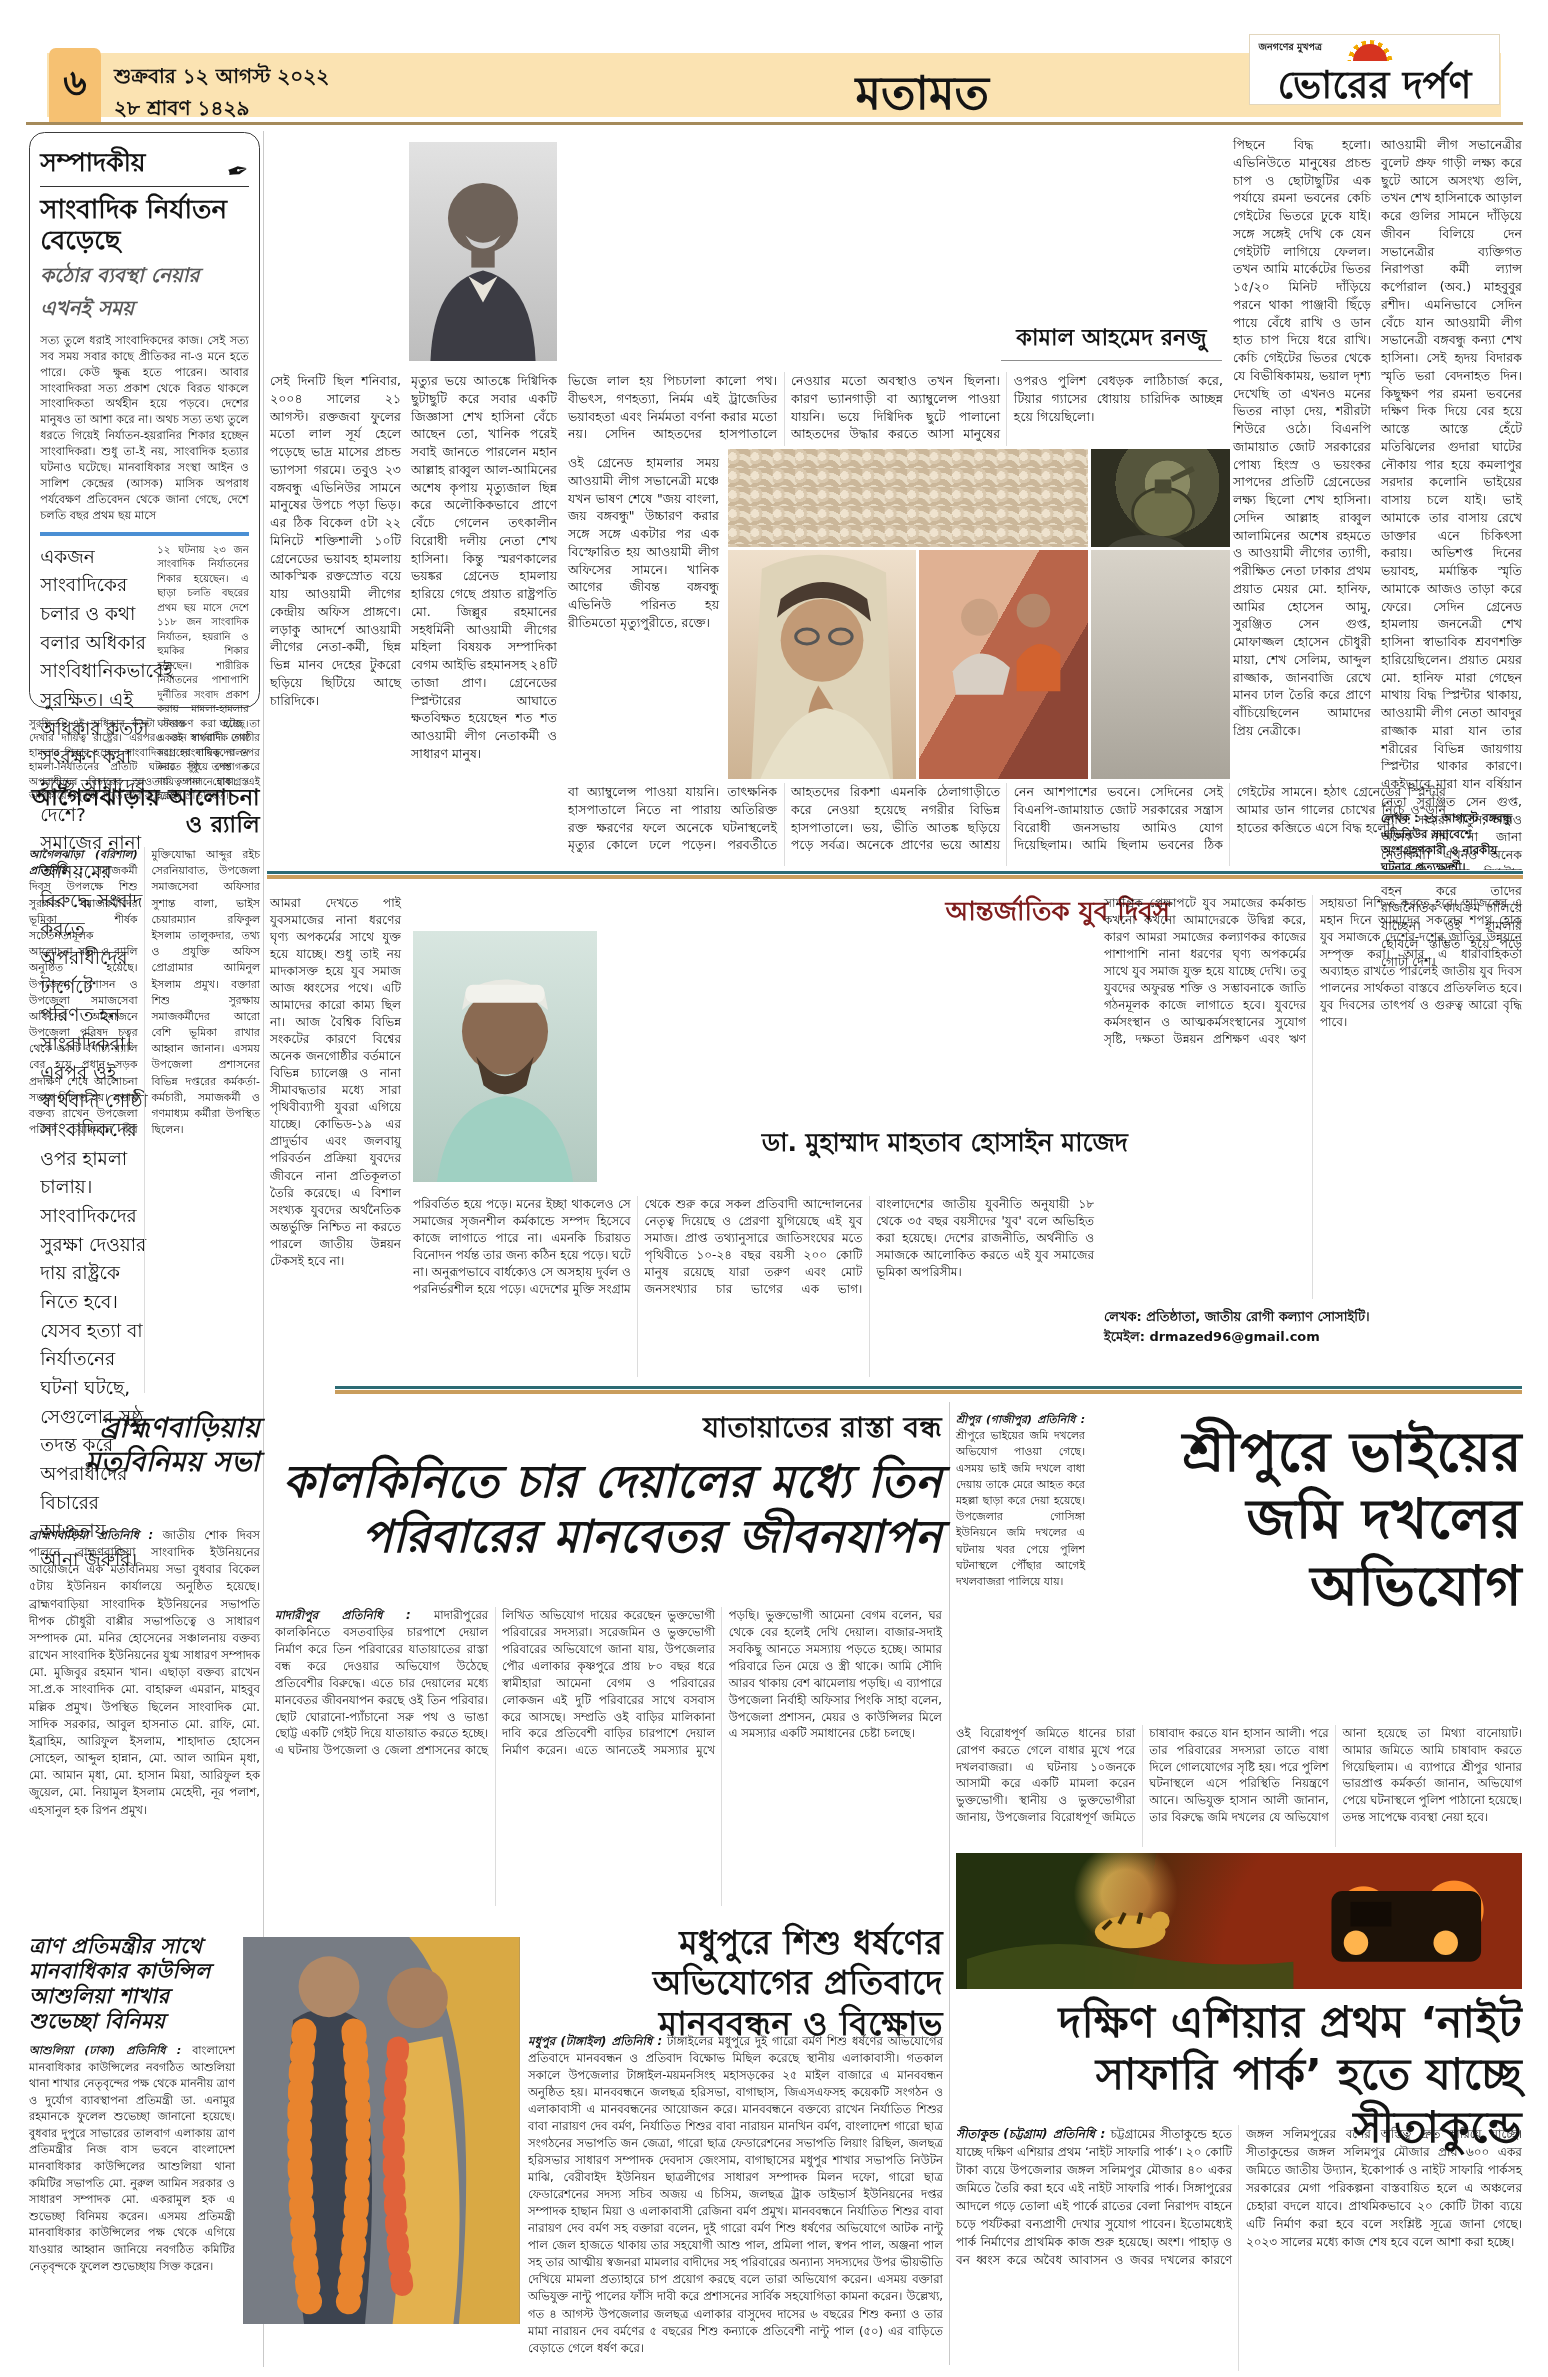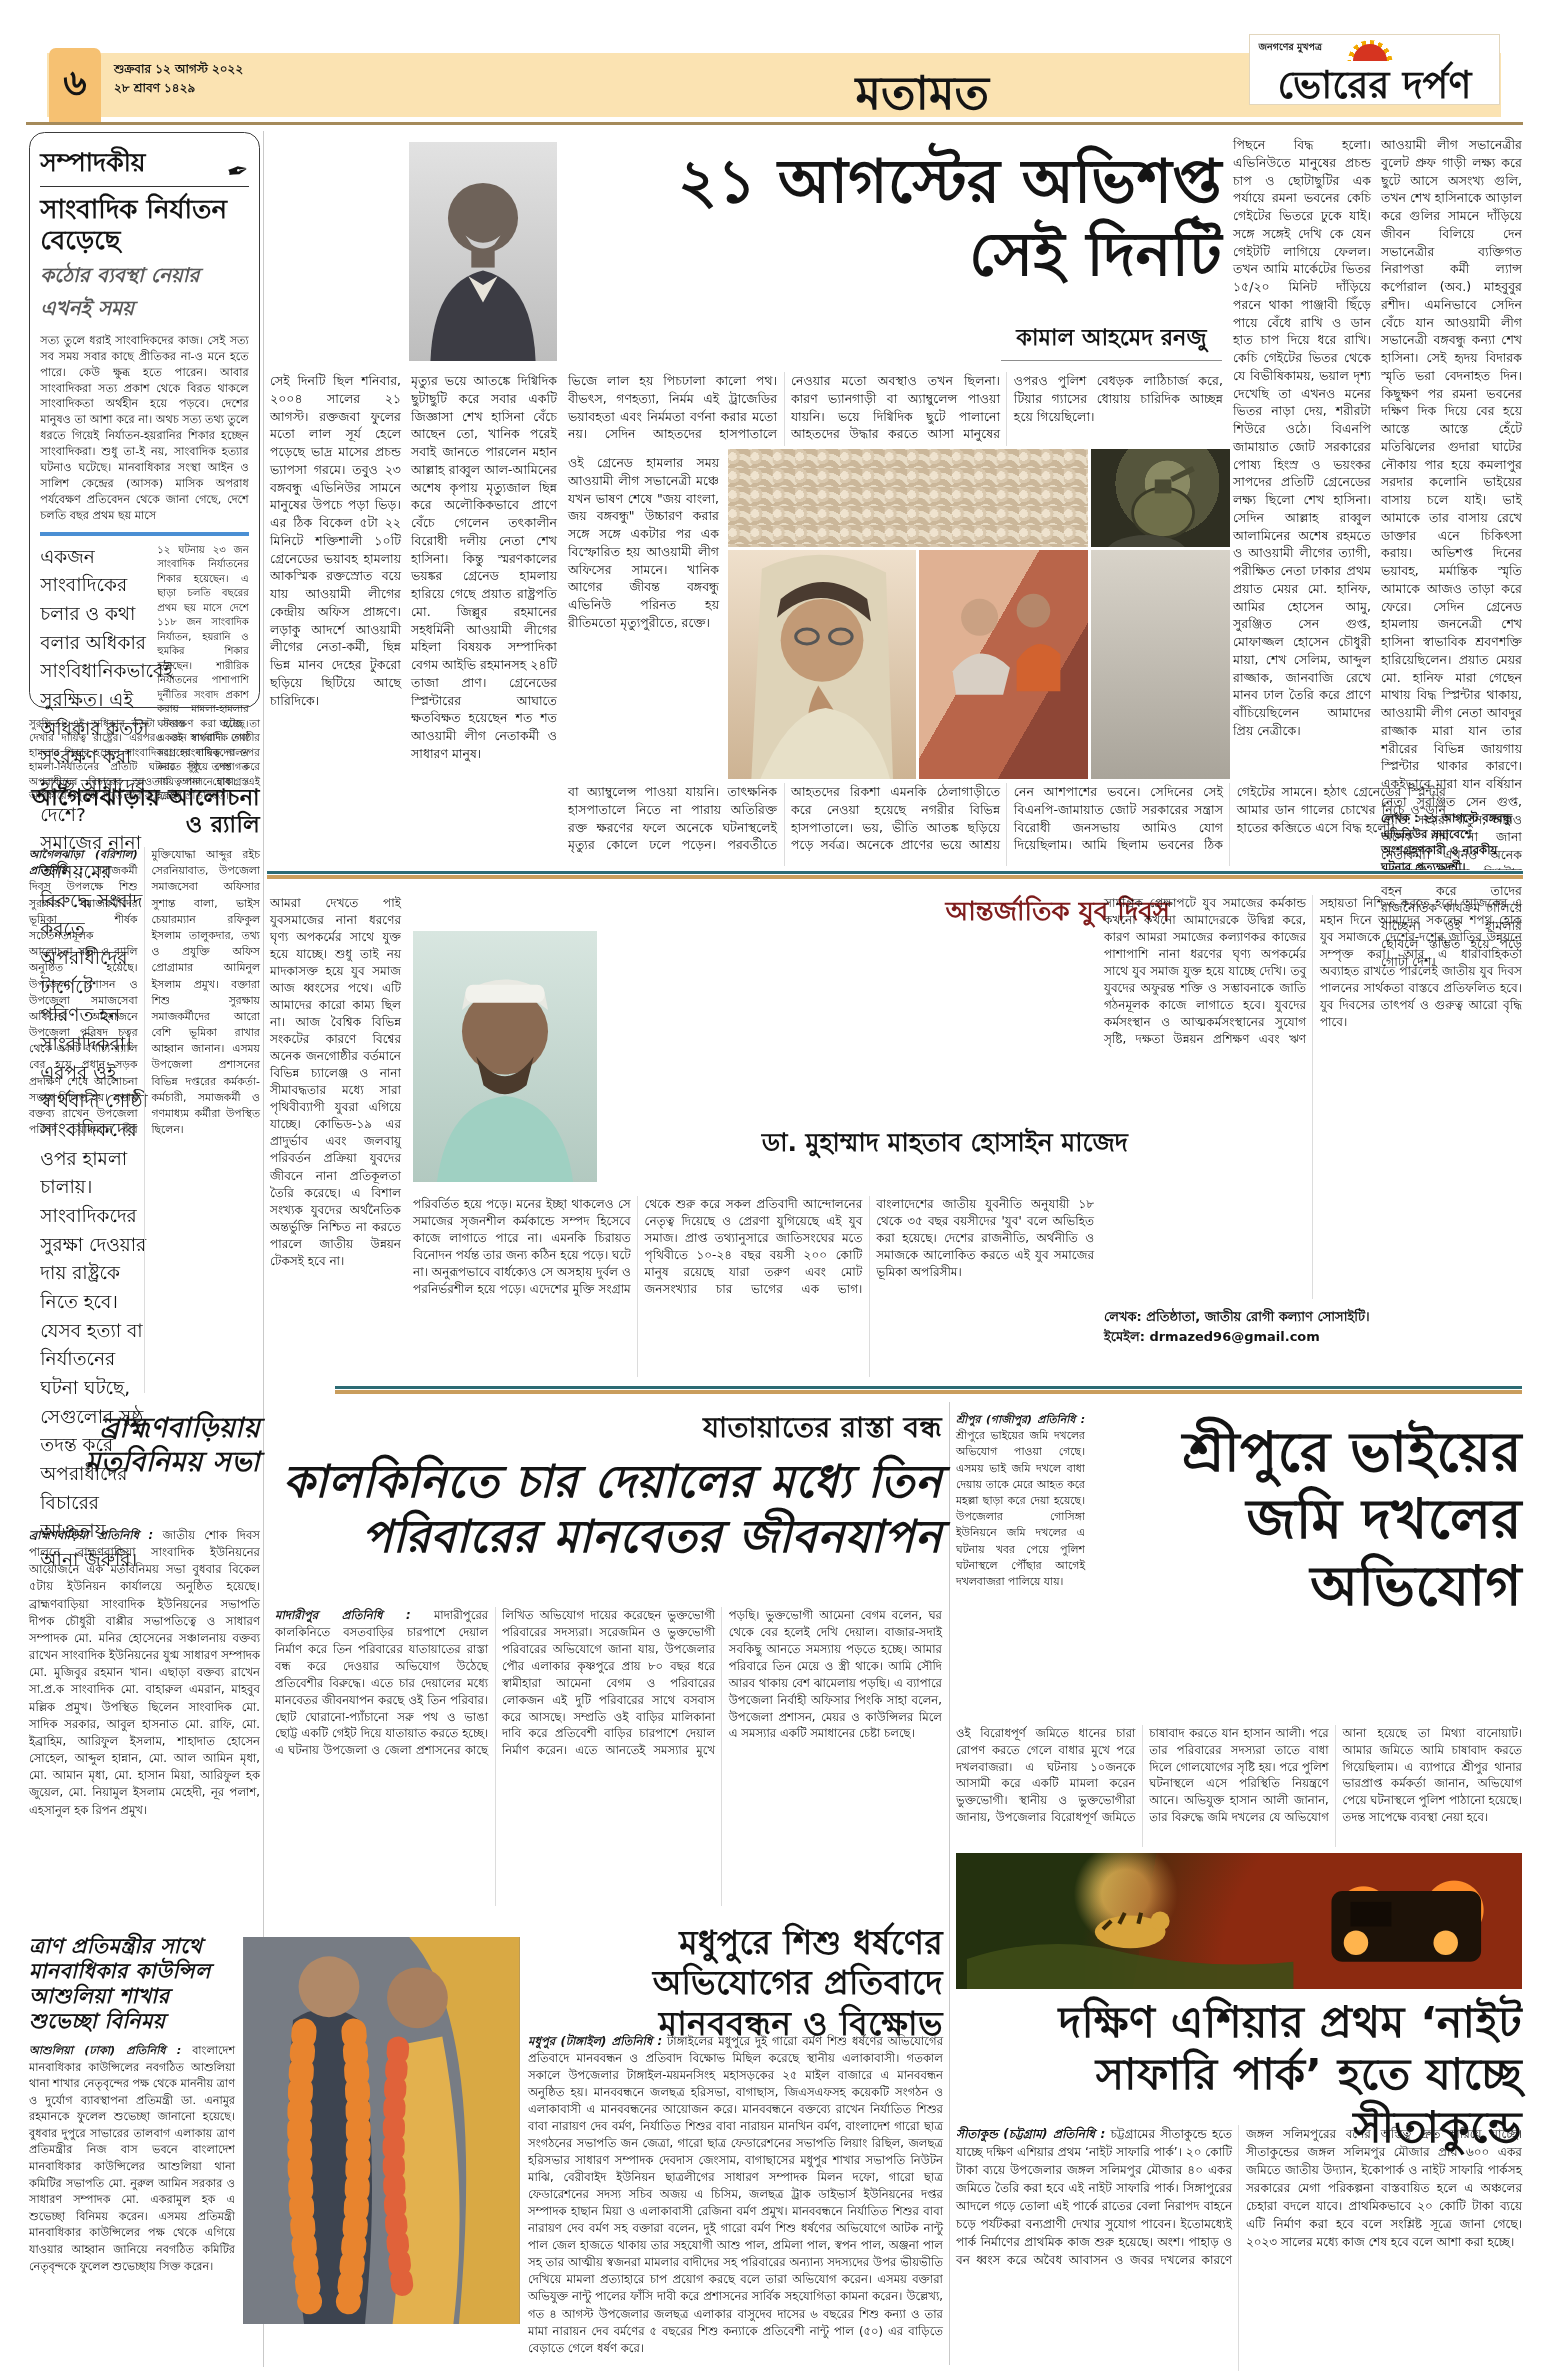--- a/index.html
+++ b/index.html
@@ -39,21 +39,21 @@
 </style>
 </head>
 <body>
 
 <div class="page">
 
   <div class="abs band" style="left:47px;top:53px;width:1454px;height:64px"></div>
   <div class="abs pagenum-strip" style="left:49px;top:48px;width:52px;height:74px">
     <span style="font-size:36px;font-weight:800">৬</span>
   </div>
-  <div class="abs" style="left:114px;top:60px;font-size:12px;font-weight:700;line-height:1.6">
+  <div class="abs" style="left:114px;top:60px;font-size:20px;font-weight:700;line-height:1.6">
     <div>শুক্রবার ১২ আগস্ট ২০২২</div>
     <div>২৮ শ্রাবণ ১৪২৯</div>
   </div>
   <div class="abs c" style="left:559px;top:58px;width:430px;font-size:46px;font-weight:800">মতামত</div>
   <div class="abs logo-box" style="left:1249px;top:34px;width:249px;height:69px">
     <span class="abs" style="left:8.6px;top:5.2px;font-size:9.5px;font-weight:700">জনগণের মুখপত্র</span>
     <span class="sun" style="left:96px;top:0px">
         <span class="rays"></span>
         <span class="disc"></span>
       </span>
@@ -100,21 +100,20 @@
 
   <div class="abs ph" style="left:409px;top:142px;width:148px;height:219px;background:linear-gradient(#e2e2e2,#bdbdbd)">
     <svg viewBox="0 0 100 150">
         <circle cx="50" cy="52" r="24" fill="#6e6259"></circle>
         <rect x="42" y="72" width="16" height="14" fill="#6e6259"></rect>
         <path d="M14 150 Q16 96 50 88 Q84 96 86 150 Z" fill="#3c3c44"></path>
         <path d="M40 92 L50 110 L60 92 L50 98 Z" fill="#e8e4da"></path>
         <path d="M38 64 Q50 74 62 64 L58 70 Q50 76 42 70 Z" fill="#cfcfcf"></path>
       </svg>
   </div>
-  <div class="abs c hline" style="left:568px;top:145px;width:654px;font-size:60px">২১ আগস্টের অভিশপ্ত সেই দিনটি</div>
   <div class="abs c" style="left:568px;top:320px;width:654px">
     <span class="byline-ul" style="font-size:22.4px;font-weight:700">কামাল আহমেদ রনজু</span>
   </div>
 
   <div class="abs just bd" style="left:270px;top:372px;width:131px;height:492px;font-size:12.5px">সেই দিনটি ছিল শনিবার, ২০০৪ সালের ২১ আগস্ট। রক্তজবা ফুলের মতো লাল সূর্য হেলে পড়েছে ভাদ্র মাসের প্রচন্ড ভ্যাপসা গরমে। তবুও ২৩ বঙ্গবন্ধু এভিনিউর সামনে মানুষের উপচে পড়া ভিড়। এর ঠিক বিকেল ৫টা ২২ মিনিটে শক্তিশালী ১০টি গ্রেনেডের ভয়াবহ হামলায় আকস্মিক রক্তস্রোত বয়ে যায় আওয়ামী লীগের কেন্দ্রীয় অফিস প্রাঙ্গণে। লড়াকু আদর্শে আওয়ামী লীগের নেতা-কর্মী, ছিন্ন ভিন্ন মানব দেহের টুকরো ছড়িয়ে ছিটিয়ে আছে চারিদিকে।</div>
   <div class="abs just bd" style="left:411px;top:372px;width:146px;height:492px;font-size:12.5px">মৃত্যুর ভয়ে আতঙ্কে দিগ্বিদিক ছুটাছুটি করে সবার একটি জিজ্ঞাসা শেখ হাসিনা বেঁচে আছেন তো, খানিক পরেই সবাই জানতে পারলেন মহান আল্লাহ রাব্বুল আল-আমিনের অশেষ কৃপায় মৃত্যুজাল ছিন্ন করে অলৌকিকভাবে প্রাণে বেঁচে গেলেন তৎকালীন বিরোধী দলীয় নেতা শেখ হাসিনা। কিন্তু স্মরণকালের ভয়ঙ্কর গ্রেনেড হামলায় হারিয়ে গেছে প্রয়াত রাষ্ট্রপতি মো. জিল্লুর রহমানের সহধর্মিনী আওয়ামী লীগের মহিলা বিষয়ক সম্পাদিকা বেগম আইভি রহমানসহ ২৪টি তাজা প্রাণ। গ্রেনেডের স্প্লিন্টারের আঘাতে ক্ষতবিক্ষত হয়েছেন শত শত আওয়ামী লীগ নেতাকর্মী ও সাধারণ মানুষ।</div>
   <div class="abs just cols3 bd" style="left:568px;top:372px;width:655px;height:74px;font-size:12.5px">ভিজে লাল হয় পিচঢালা কালো পথ। বীভৎস, গণহত্যা, নির্মম এই ট্রাজেডির ভয়াবহতা এবং নির্মমতা বর্ণনা করার মতো নয়। সেদিন আহতদের হাসপাতালে নেওয়ার মতো অবস্থাও তখন ছিলনা। কারণ ভ্যানগাড়ী বা অ্যাম্বুলেন্স পাওয়া যায়নি। ভয়ে দিগ্বিদিক ছুটে পালানো আহতদের উদ্ধার করতে আসা মানুষের ওপরও পুলিশ বেধড়ক লাঠিচার্জ করে, টিয়ার গ্যাসের ধোয়ায় চারিদিক আচ্ছন্ন হয়ে গিয়েছিলো।</div>
   <div class="abs just bd" style="left:568px;top:454px;width:151px;height:320px;font-size:12.5px">ওই গ্রেনেড হামলার সময় আওয়ামী লীগ সভানেত্রী মঞ্চে যখন ভাষণ শেষে "জয় বাংলা, জয় বঙ্গবন্ধু" উচ্চারণ করার সঙ্গে সঙ্গে একটার পর এক বিস্ফোরিত হয় আওয়ামী লীগ অফিসের সামনে। খানিক আগের জীবন্ত বঙ্গবন্ধু এভিনিউ পরিনত হয় রীতিমতো মৃত্যুপুরীতে, রক্তে।</div>
 
   <div class="abs collage" style="left:728px;top:449px;width:495px;height:327px">

